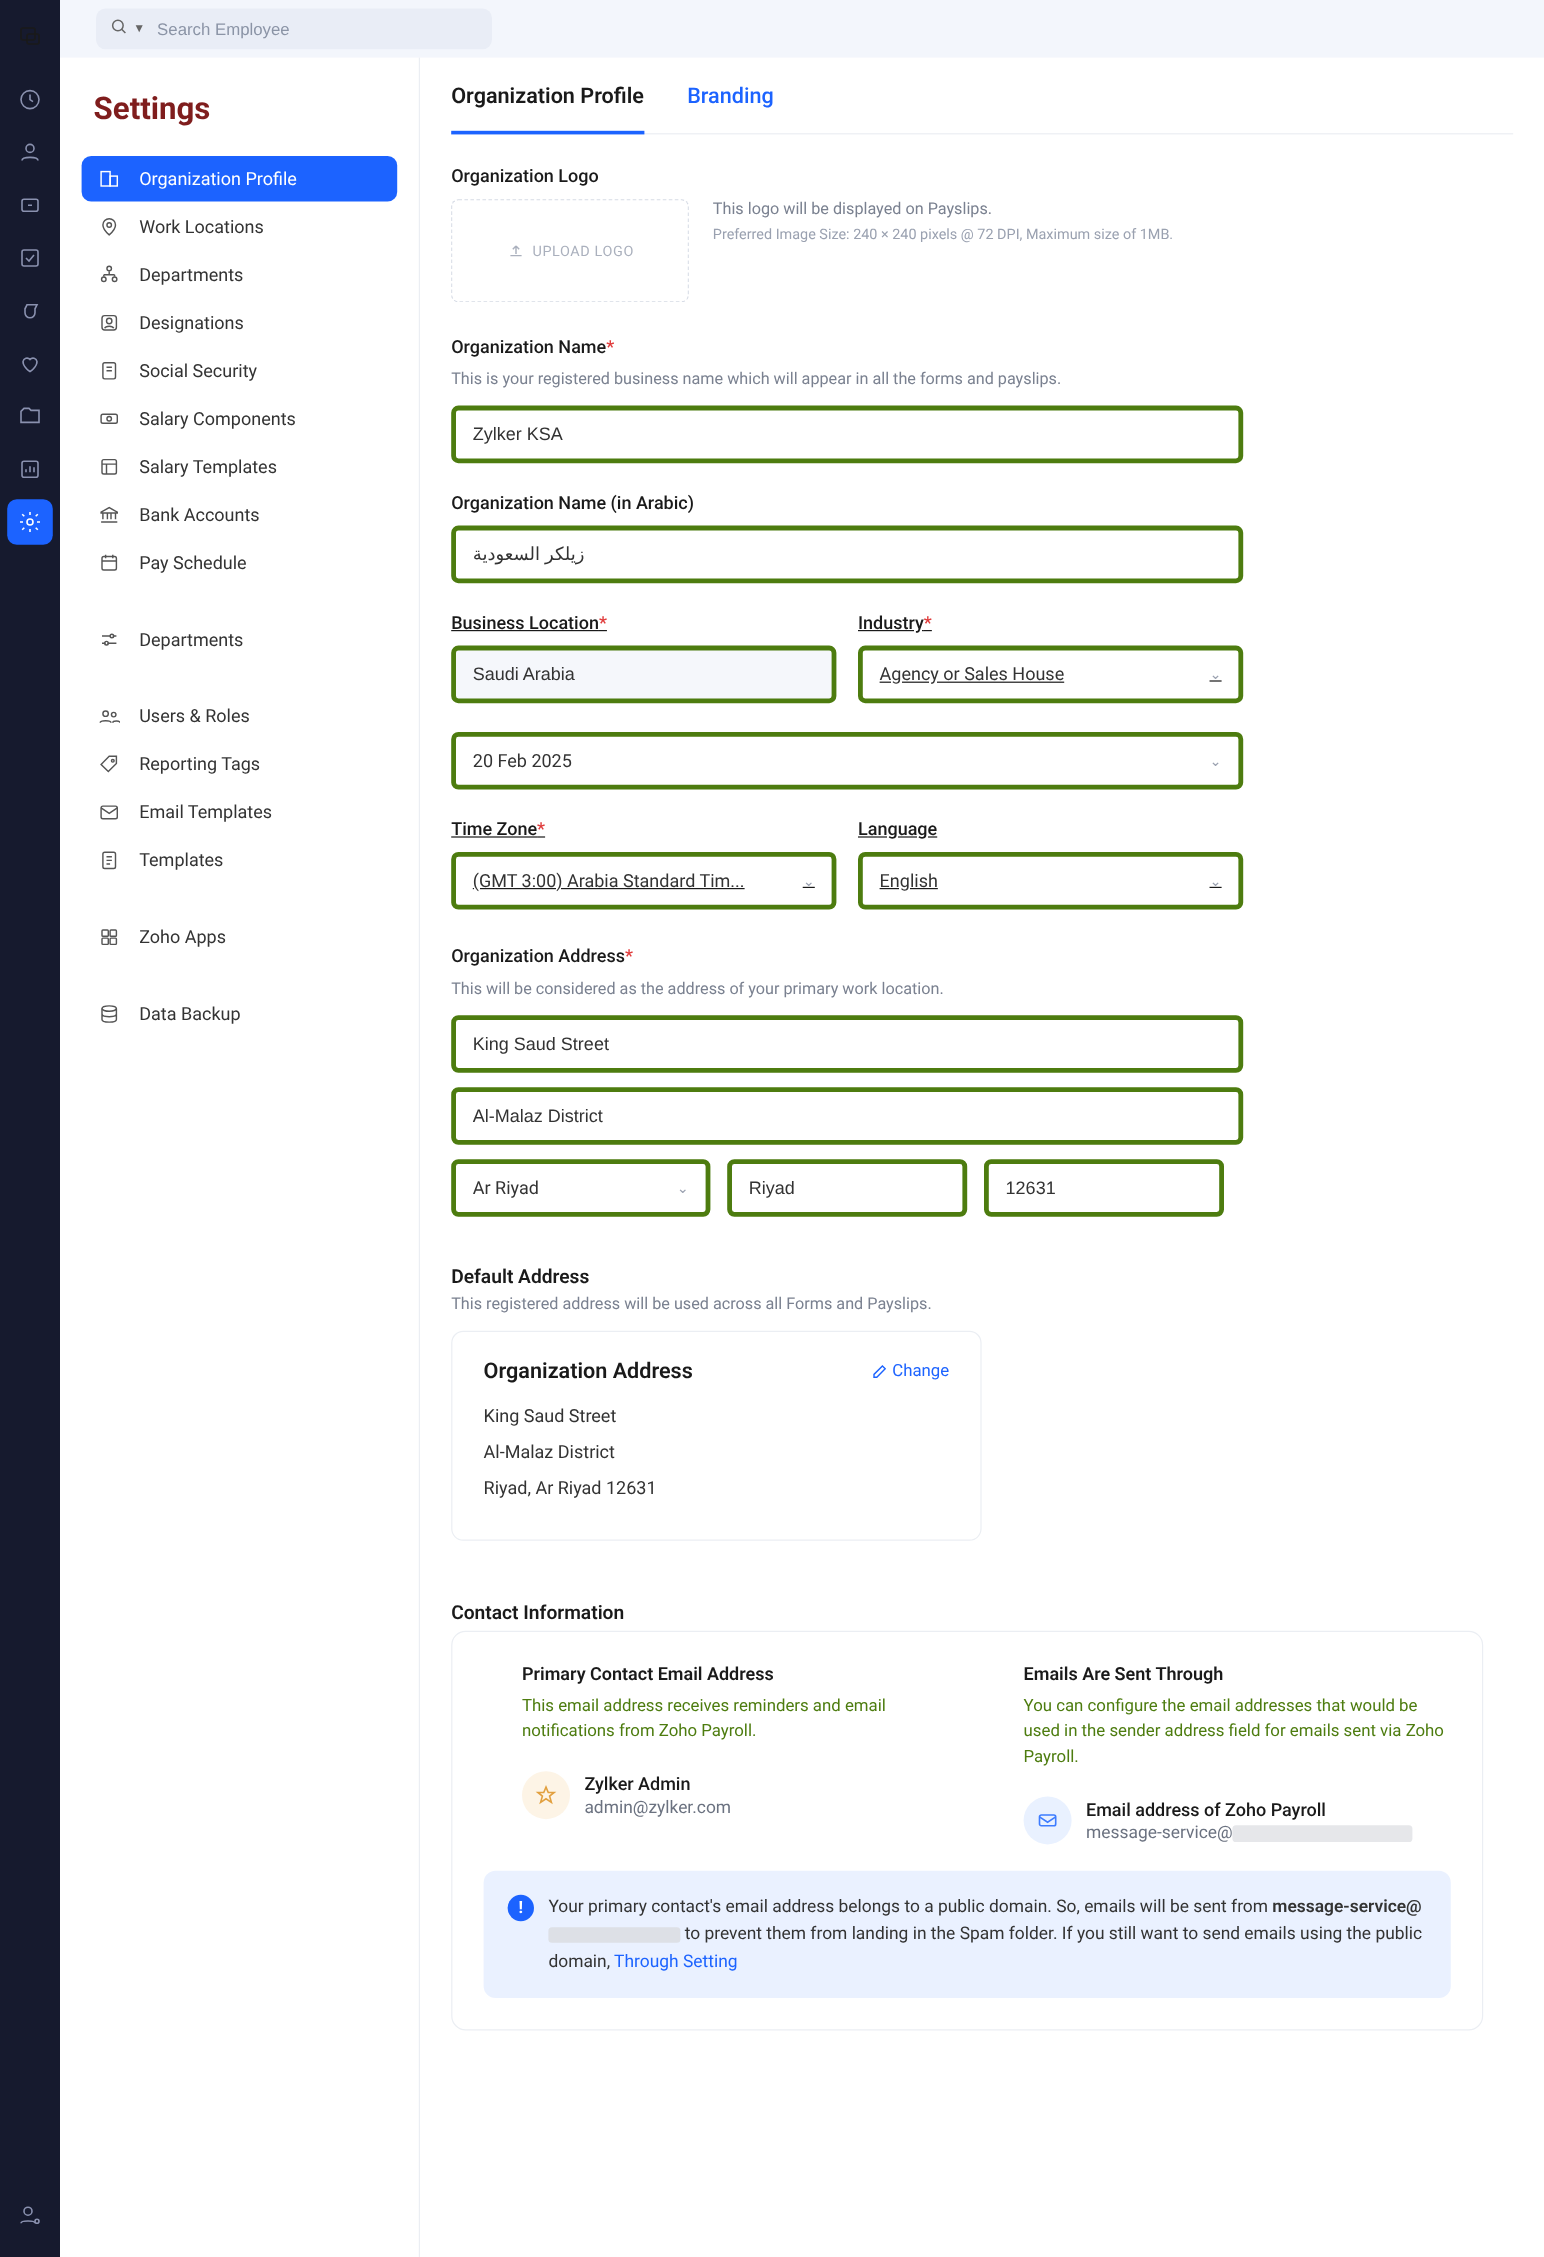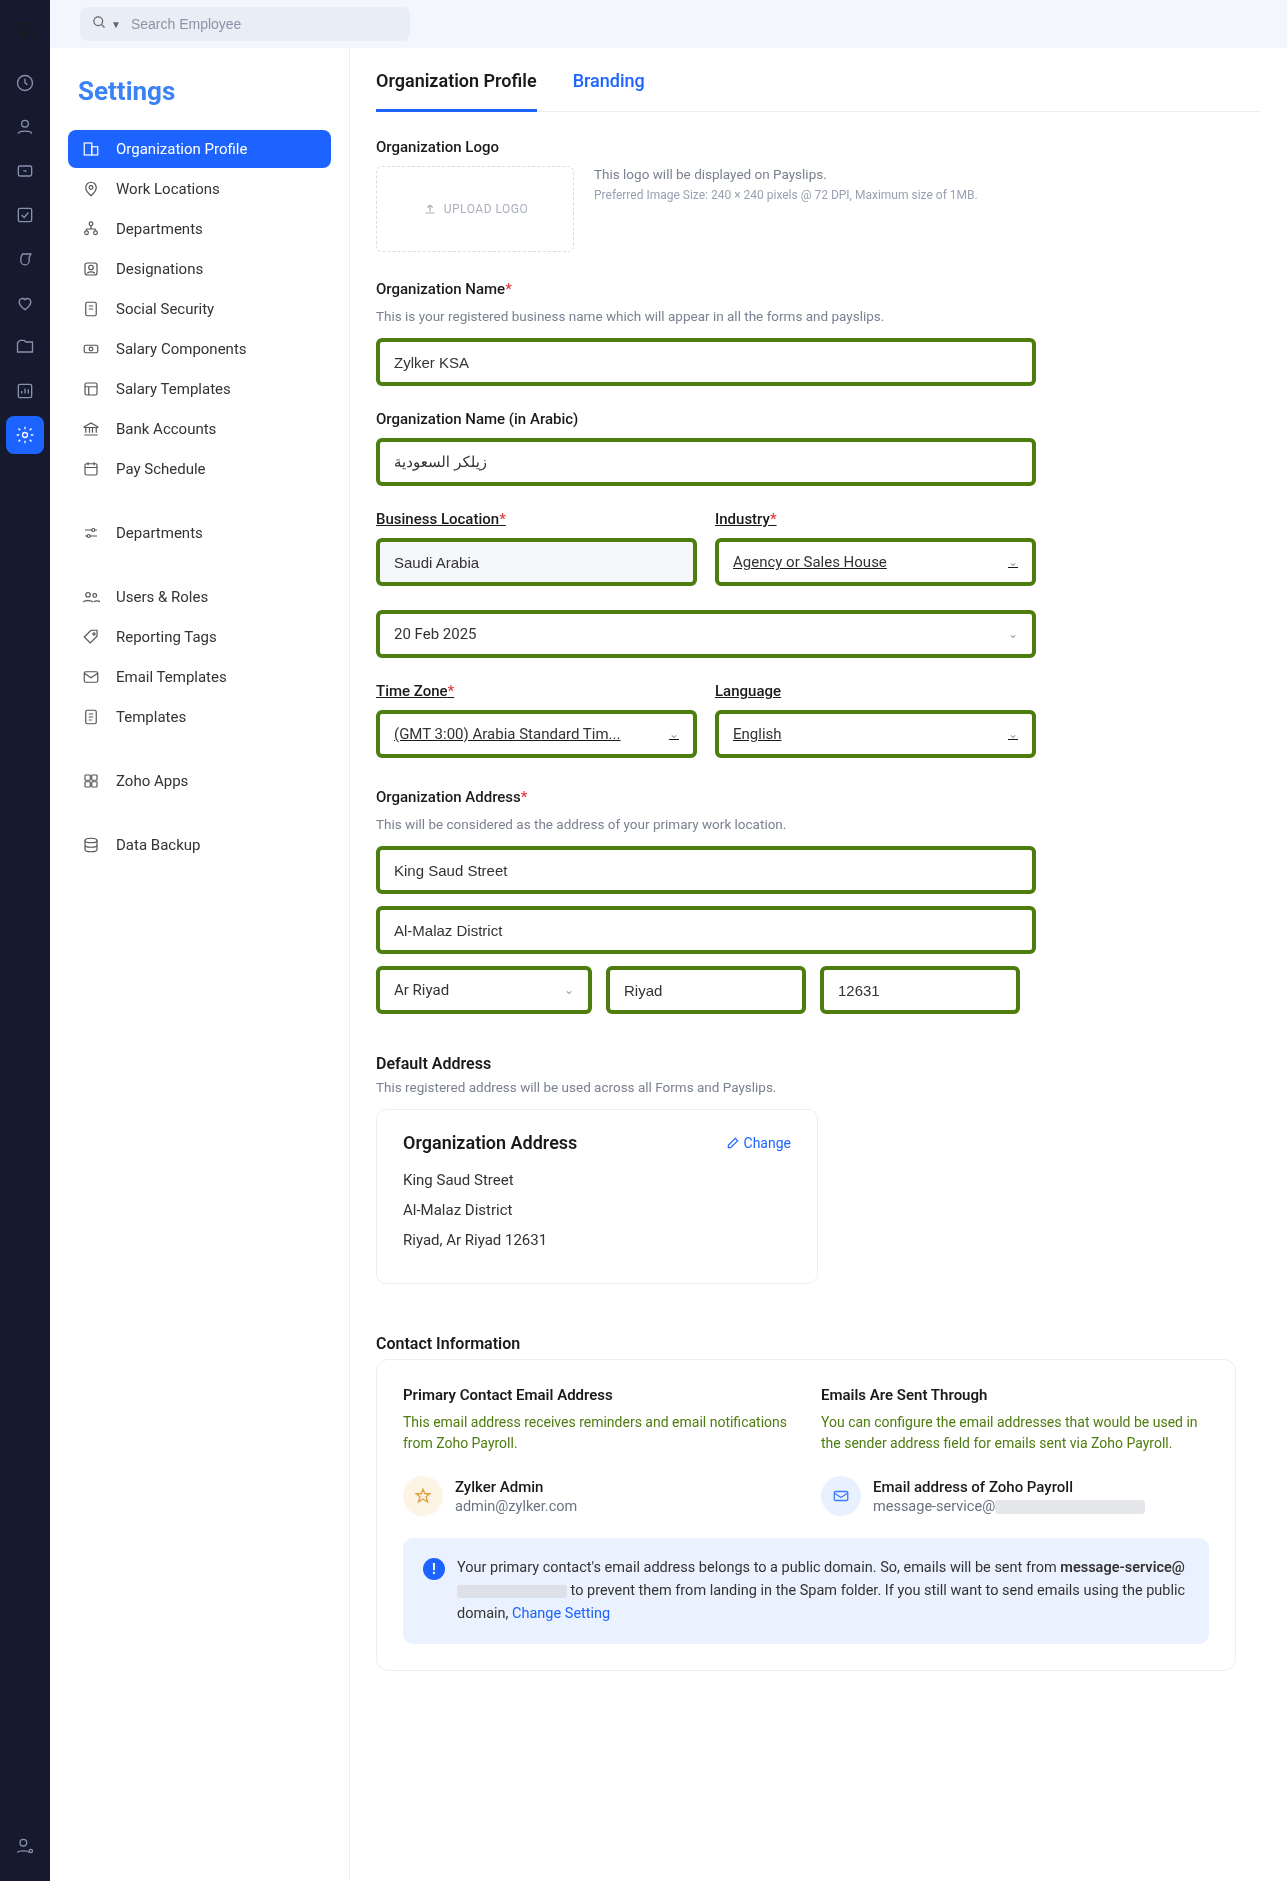--- a/index.html
+++ b/index.html
@@ -90,21 +90,21 @@
     
     .settings-nav {
       width: 300px;
       border-right: 1px solid #ebeef3;
       padding: 24px 18px;
     }
     .settings-title {
       font-size: 26px;
       font-weight: 700;
       margin: 4px 10px 24px;
-      color: #3b82f6;
+      color: #7f1d1d;
     }
     .snav-item {
       display: flex;
       align-items: center;
       padding: 10px 14px;
       border-radius: 8px;
       margin-bottom: 2px;
       cursor: pointer;
       font-size: 15px;
       color: #333;
@@ -229,21 +229,21 @@
     .contact-card {
       border: 1px solid #ebeef3;
       border-radius: 12px;
       padding: 26px 26px;
       max-width: 860px;
     }
     .contact-grid {
       display: flex;
       gap: 30px;
     }
-    .contact-col { flex: 1; }
+    .contact-col { flex: 1; margin-left: 32px; }
     .contact-label { font-size: 15px; font-weight: 600; margin-bottom: 8px; }
     .contact-help { font-size: 14px; color: #4d7c0f; margin-bottom: 22px; line-height:1.5;}
     .contact-row {
       display: flex;
       align-items: center;
       gap: 12px;
     }
     .round-icon {
       width: 40px; height: 40px; border-radius: 50%;
       display:flex;align-items:center;justify-content:center;
@@ -668,21 +668,21 @@
               </div>
             </div>
           </div>
 
           <div class="alert">
             <div class="alert-icon">!</div>
             <div>
               <span>Your primary contact's email address belongs to a public domain. So, emails will be sent from </span>
               <strong><span>message-service@</span><span class="mask-sm"></span></strong>
               <span> to prevent them from landing in the Spam folder. If you still want to send emails using the public domain, </span>
-              <a>Change Setting</a>
+              <a>Through Setting</a>
             </div>
           </div>
         </div>
 
       </div>
     </div>
   </div>
 </div>
 
 </body></html>

